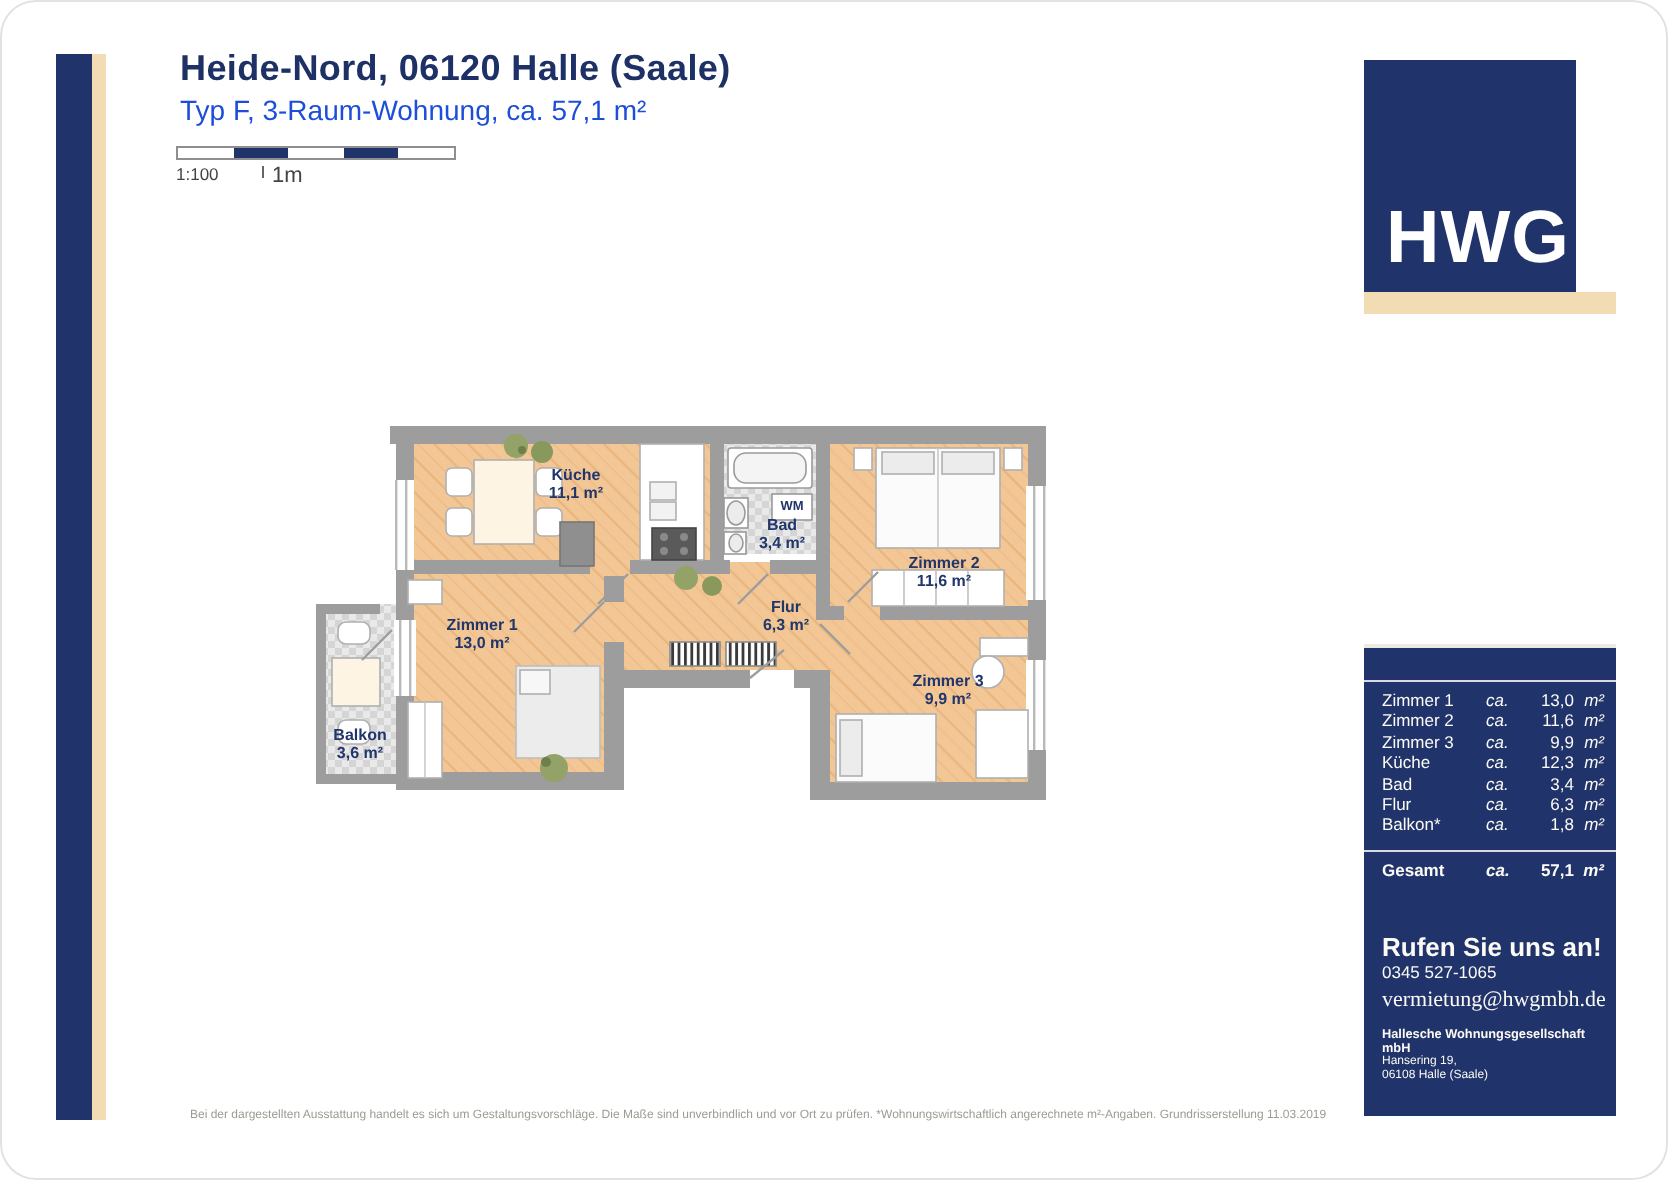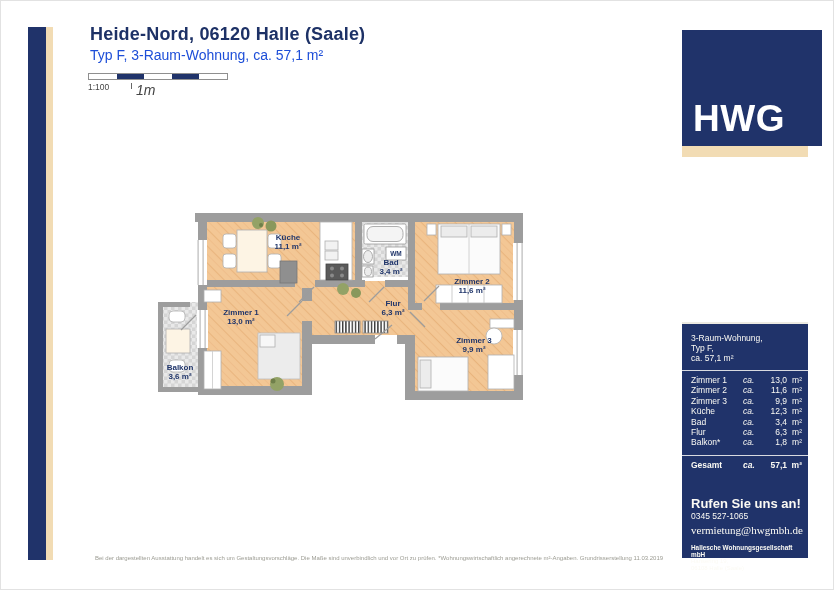--- a/index.html
+++ b/index.html
@@ -1,54 +1,54 @@
 <!DOCTYPE html>
 <html><head>
 <meta charset="utf-8">
 <style>
   html,body{margin:0;padding:0;background:#fff;}
   body{width:834px;height:590px;position:relative;overflow:hidden;
        font-family:"Liberation Sans",sans-serif;-webkit-font-smoothing:antialiased;}
-  .page{position:absolute;inset:0;box-shadow:inset 0 0 0 1px #e2e2e2;background:#fff;}
+  .page{position:absolute;inset:0;box-shadow:inset 0 0 0 1px #e2e2e2;background:#fff;border-radius:18px;}
 
   
   .strip-navy{position:absolute;left:28px;top:27px;width:18px;height:533px;background:#20336a;}
   .strip-beige{position:absolute;left:46px;top:27px;width:7px;height:533px;background:#f2dcb4;}
 
   
   .title{position:absolute;left:90px;top:24px;font-size:18px;font-weight:bold;color:#1d3166;letter-spacing:.2px;}
   .subtitle{position:absolute;left:90px;top:47px;font-size:14px;color:#1d4ed8;}
 
   
   .scalebar{position:absolute;left:88px;top:73px;width:140px;height:7px;border:1px solid #8f8f8f;display:flex;box-sizing:border-box;}
   .scalebar .seg{height:100%;flex:1 1 0;}
   .seg.w{background:#ffffff;} .seg.n{background:#20336a;}
   .scale-label{position:absolute;left:88px;top:82px;font-size:8.5px;color:#444;}
   .scale-tick{position:absolute;left:131px;top:83px;width:1px;height:6px;background:#666;}
-  .scale-unit{position:absolute;left:136px;top:82px;font-size:14px;color:#444;font-style:italic;}
+  .scale-unit{position:absolute;left:136px;top:82px;font-size:11px;color:#444;}
 
   
   .plan{position:absolute;left:150px;top:205px;width:390px;height:200px;}
   .plan svg{position:absolute;inset:0;}
   .rlabel{position:absolute;transform:translateX(-50%);text-align:center;white-space:nowrap;
           font-size:8px;line-height:9px;font-weight:600;color:#21366b;}
   .wm-label{position:absolute;transform:translateX(-50%);font-size:6.5px;font-weight:bold;color:#21366b;line-height:7px;}
 
   
-  .logo-block{position:absolute;left:682px;top:30px;width:140px;height:116px;background:#20336a;}
+  .logo-block{position:absolute;left:682px;top:30px;width:106px;height:116px;background:#20336a;}
   .logo-text{position:absolute;left:11px;bottom:6px;color:#fff;font-weight:bold;font-size:37px;letter-spacing:.5px;}
   .logo-beige{position:absolute;left:682px;top:146px;width:126px;height:11px;background:#f2dcb4;}
 
   .info-block{position:absolute;left:682px;top:322px;width:126px;height:236px;background:#20336a;
               box-sizing:border-box;border-top:2px solid #eceae2;color:#fbfaf4;padding:9px 6px 6px 9px;}
   .summary{font-size:8.5px;line-height:10px;}
   .divider{border-top:1px solid #d8dae0;margin:7px -6px 4px -9px;}
   .room-table{display:block;}
   .trow{display:grid;grid-template-columns:1fr 17px 27px 15px;font-size:8.5px;line-height:10.4px;}
-  .trow .val{text-align:right;} .trow .unit{text-align:right;} .trow .ca{text-align:left;font-style:italic;}
+  .trow .val{text-align:right;} .trow .unit{text-align:right;font-style:italic;} .trow .ca{text-align:left;font-style:italic;}
   .trow.total{font-weight:bold;margin-top:2px;}
   .contact{margin-top:26px;}
   .contact .call{font-size:13px;font-weight:700;}
   .contact .phone{font-size:8.5px;margin-top:0;}
   .contact .email{font-size:11px;margin-top:3px;font-family:Liberation Serif, serif;}
   .contact .company{font-size:6.4px;font-weight:bold;margin-top:8px;}
   .contact .addr{font-size:6px;line-height:7px;}
 
   
   .footer{position:absolute;left:95px;top:555px;width:620px;font-size:6px;color:#9c9c93;}
@@ -267,25 +267,20 @@
     </div>
     <div class="wm-label" style="left:246px;top:45px">WM</div>
   </div>
 
   <div class="logo-block">
     <span class="logo-text">HWG</span>
   </div>
   <div class="logo-beige"></div>
 
   <div class="info-block">
-    <div class="summary">
-      <div>3-Raum-Wohnung,</div>
-      <div>Typ F,</div>
-      <div>ca. 57,1 m²</div>
-    </div>
     <div class="divider"></div>
 
     <div class="room-table">
       <div class="trow">
         <span>Zimmer 1</span>
         <span class="ca">ca.</span>
         <span class="val">13,0</span>
         <span class="unit">m²</span>
       </div>
       <div class="trow">

